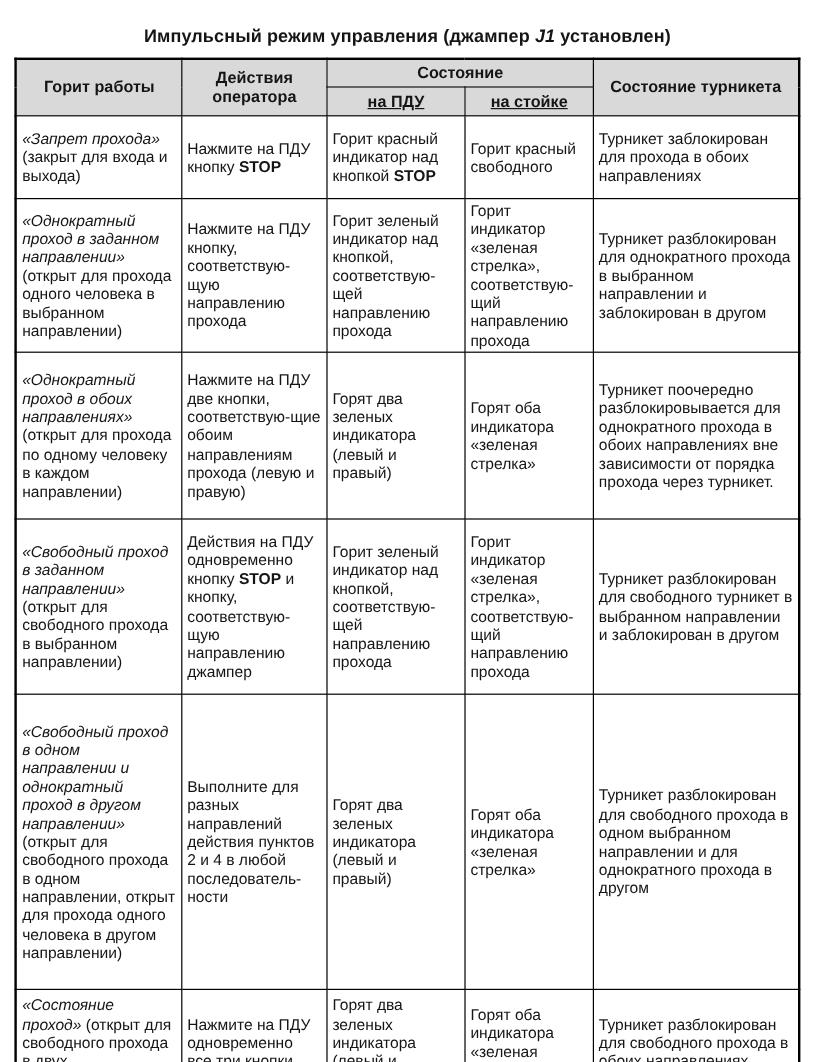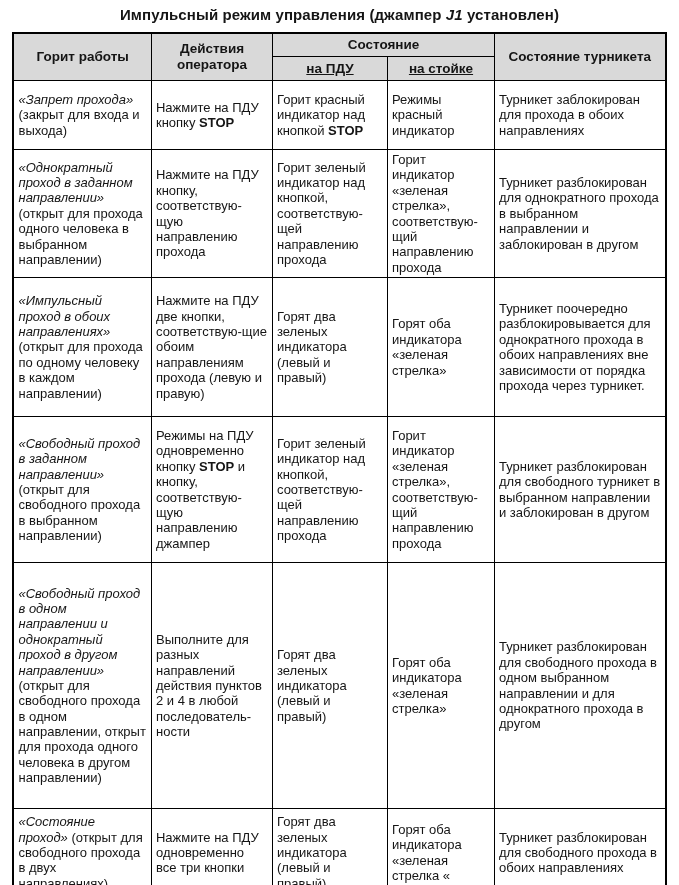--- a/index.html
+++ b/index.html
@@ -9,21 +9,21 @@
     width: 679px;
   }
   body {
     font-family: "Liberation Sans", sans-serif;
     color: #151515;
   }
   .page {
     width: 679px;
     height: 885px;
     box-sizing: border-box;
-    padding-top: 6px;
+    padding-top: 22px;
   }
   .doc-title {
     text-align: center;
     font-weight: bold;
     font-size: 15px;
     margin: 0 0 9px 0;
     letter-spacing: 0.1px;
   }
   .doc-title .i { font-style: italic; }
   table.modes {
@@ -85,40 +85,40 @@
       <tr class="sub-header">
         <th>на ПДУ</th>
         <th>на стойке</th>
       </tr>
     </thead>
     <tbody>
         <tr>
           <td><span class="i">«Запрет прохода»</span><span> (закрыт для входа и выхода)</span></td>
           <td><span>Нажмите на ПДУ кнопку </span><span class="b">STOP</span></td>
           <td><span>Горит красный индикатор над кнопкой </span><span class="b">STOP</span></td>
-          <td><span>Режимы красный индикатор</span></td>
+          <td><span>Горит красный свободного</span></td>
           <td><span>Турникет заблокирован для прохода в обоих направлениях</span></td>
         </tr>
         <tr>
           <td><span class="i">«Однократный проход в заданном направлении»</span><span> (открыт для прохода одного человека в выбранном направлении)</span></td>
           <td><span>Нажмите на ПДУ кнопку, соответствую-щую направлению прохода</span></td>
           <td><span>Горит зеленый индикатор над кнопкой, соответствую-щей направлению прохода</span></td>
           <td><span>Горит индикатор «зеленая стрелка», соответствую-щий направлению прохода</span></td>
           <td><span>Турникет разблокирован для однократного прохода в выбранном направлении и заблокирован в другом</span></td>
         </tr>
         <tr>
-          <td><span class="i">«Импульсный проход в обоих направлениях»</span><span> (открыт для прохода по одному человеку в каждом направлении)</span></td>
+          <td><span class="i">«Однократный проход в обоих направлениях»</span><span> (открыт для прохода по одному человеку в каждом направлении)</span></td>
           <td><span>Нажмите на ПДУ две кнопки, соответствую-щие обоим направлениям прохода (левую и правую)</span></td>
           <td><span>Горят два зеленых индикатора (левый и правый)</span></td>
           <td><span>Горят оба индикатора «зеленая стрелка»</span></td>
           <td><span>Турникет поочередно разблокировывается для однократного прохода в обоих направлениях вне зависимости от порядка прохода через турникет.</span></td>
         </tr>
         <tr>
           <td><span class="i">«Свободный проход в заданном направлении»</span><span> (открыт для свободного прохода в выбранном направлении)</span></td>
-          <td><span>Режимы на ПДУ одновременно кнопку </span><span class="b">STOP</span><span> и кнопку, соответствую-щую направлению джампер</span></td>
+          <td><span>Действия на ПДУ одновременно кнопку </span><span class="b">STOP</span><span> и кнопку, соответствую-щую направлению джампер</span></td>
           <td><span>Горит зеленый индикатор над кнопкой, соответствую-щей направлению прохода</span></td>
           <td><span>Горит индикатор «зеленая стрелка», соответствую-щий направлению прохода</span></td>
           <td><span>Турникет разблокирован для свободного турникет в выбранном направлении и заблокирован в другом</span></td>
         </tr>
         <tr>
           <td><span class="i">«Свободный проход в одном направлении и однократный проход в другом направлении»</span><span> (открыт для свободного прохода в одном направлении, открыт для прохода одного человека в другом направлении)</span></td>
           <td><span>Выполните для разных направлений действия пунктов 2 и 4 в любой последователь-ности</span></td>
           <td><span>Горят два зеленых индикатора (левый и правый)</span></td>
           <td><span>Горят оба индикатора «зеленая стрелка»</span></td>
           <td><span>Турникет разблокирован для свободного прохода в одном выбранном направлении и для однократного прохода в другом</span></td>

